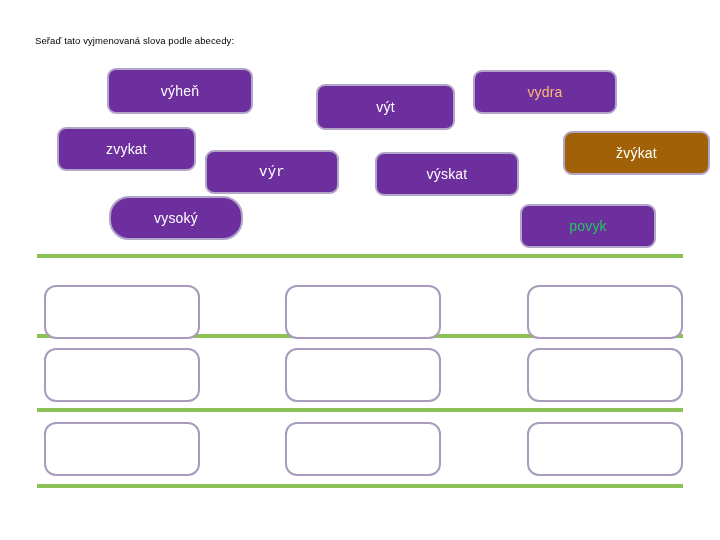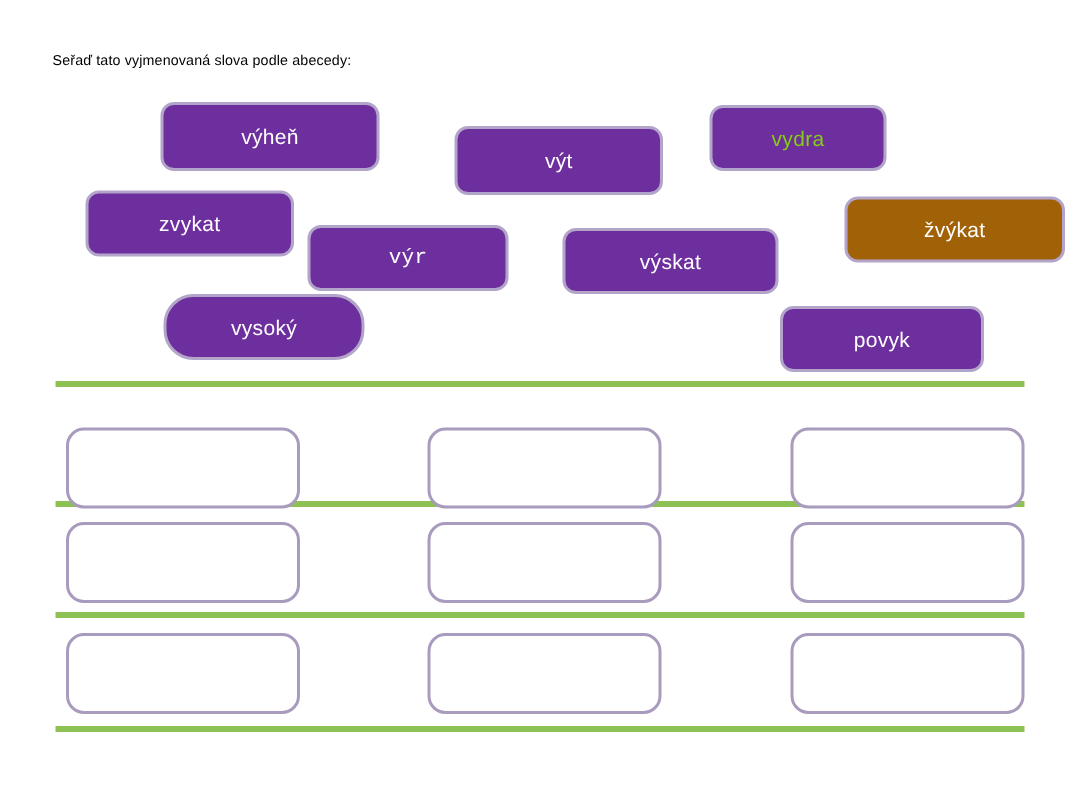--- a/index.html
+++ b/index.html
@@ -74,28 +74,28 @@
 </style>
 </head>
 <body>
 
 <div id="slide">
 
   <div id="instruction">Seřaď tato vyjmenovaná slova podle abecedy:</div>
 
   <div id="word-tiles-layer">
       <div class="word-tile" style="left: 107px; top: 68px; width: 146px; height: 46px; background: rgb(110, 47, 158); border-color: rgb(179, 164, 201); color: rgb(255, 255, 255);">výheň</div>
-      <div class="word-tile" style="left: 303px; top: 84px; width: 139px; height: 46px; background: rgb(110, 47, 158); border-color: rgb(179, 164, 201); color: rgb(255, 255, 255);">výt</div>
-      <div class="word-tile" style="left: 473px; top: 70px; width: 118px; height: 44px; background: rgb(110, 47, 158); border-color: rgb(179, 164, 201); color: #84cc16;">vydra</div>
+      <div class="word-tile" style="left: 316px; top: 84px; width: 139px; height: 46px; background: rgb(110, 47, 158); border-color: rgb(179, 164, 201); color: rgb(255, 255, 255);">výt</div>
+      <div class="word-tile" style="left: 473px; top: 70px; width: 144px; height: 44px; background: rgb(110, 47, 158); border-color: rgb(179, 164, 201); color: #fdba74;">vydra</div>
       <div class="word-tile" style="left: 57px; top: 127px; width: 139px; height: 44px; background: rgb(110, 47, 158); border-color: rgb(179, 164, 201); color: rgb(255, 255, 255);">zvykat</div>
       <div class="word-tile" style="left: 563px; top: 131px; width: 147px; height: 44px; background: #a16207; border-color: rgb(179, 164, 201); color: rgb(255, 255, 255);">žvýkat</div>
       <div class="word-tile" style="left: 205px; top: 150px; width: 134px; height: 44px; background: rgb(110, 47, 158); border-color: rgb(179, 164, 201); color: rgb(255, 255, 255); font-family: Liberation Mono, monospace;">výr</div>
       <div class="word-tile" style="left: 375px; top: 152px; width: 144px; height: 44px; background: rgb(110, 47, 158); border-color: rgb(179, 164, 201); color: rgb(255, 255, 255);">výskat</div>
       <div class="word-tile" style="left: 109px; top: 196px; width: 134px; height: 44px; background: rgb(110, 47, 158); border-color: rgb(179, 164, 201); color: rgb(255, 255, 255); border-radius: 20px;">vysoký</div>
-      <div class="word-tile" style="left: 520px; top: 204px; width: 136px; height: 44px; background: rgb(110, 47, 158); border-color: rgb(179, 164, 201); color: #ffffff;">povyk</div>
+      <div class="word-tile" style="left: 520px; top: 204px; width: 136px; height: 44px; background: rgb(110, 47, 158); border-color: rgb(179, 164, 201); color: #22c55e;">povyk</div>
     </div>
 
   <div id="answer-area">
       <div class="green-rule" style="top: 254px; background: rgb(141, 193, 83);"></div>
       <div class="green-rule" style="top: 334px; background: rgb(141, 193, 83);"></div>
       <div class="green-rule" style="top: 408px; background: rgb(141, 193, 83);"></div>
       <div class="green-rule" style="top: 484px; background: rgb(141, 193, 83);"></div>
       <div class="answer-slot" style="left: 44px; top: 285px; width: 156px; height: 54px; border-color: rgb(169, 155, 190); background: rgb(255, 255, 255);"></div>
       <div class="answer-slot" style="left: 285px; top: 285px; width: 156px; height: 54px; border-color: rgb(169, 155, 190); background: rgb(255, 255, 255);"></div>
       <div class="answer-slot" style="left: 527px; top: 285px; width: 156px; height: 54px; border-color: rgb(169, 155, 190); background: rgb(255, 255, 255);"></div>

